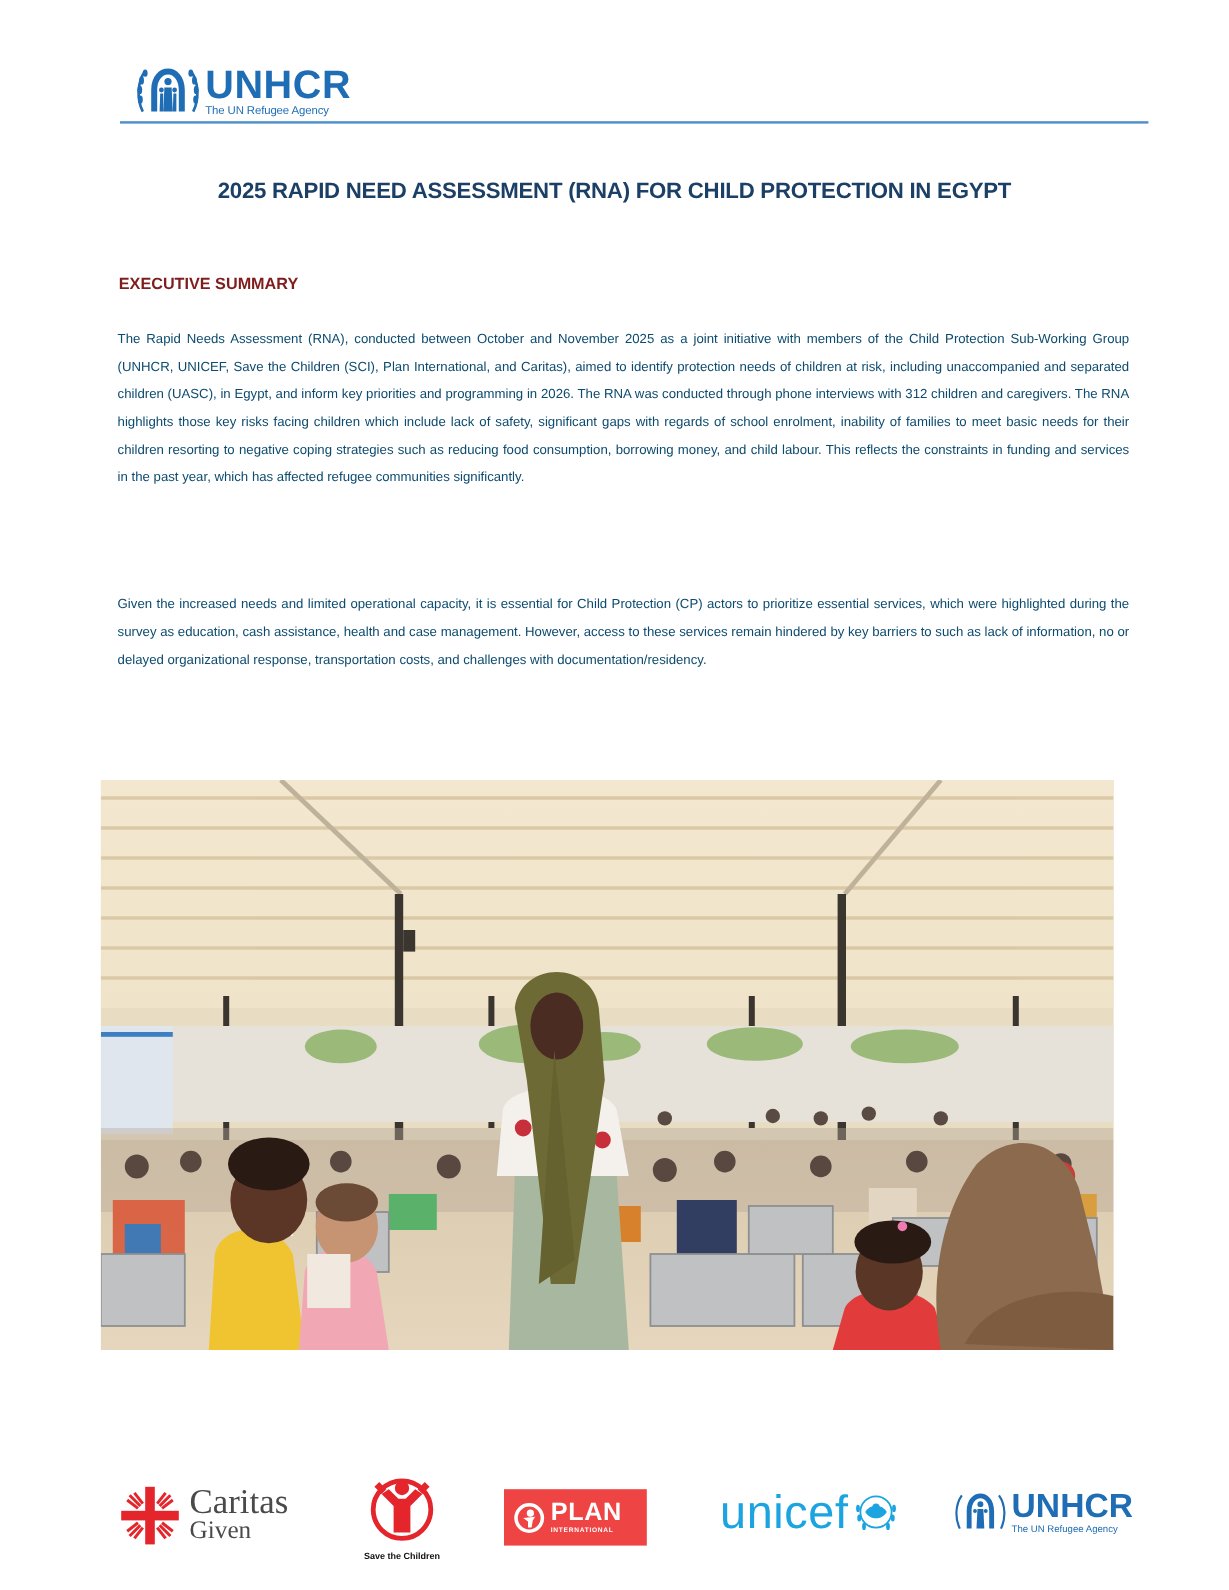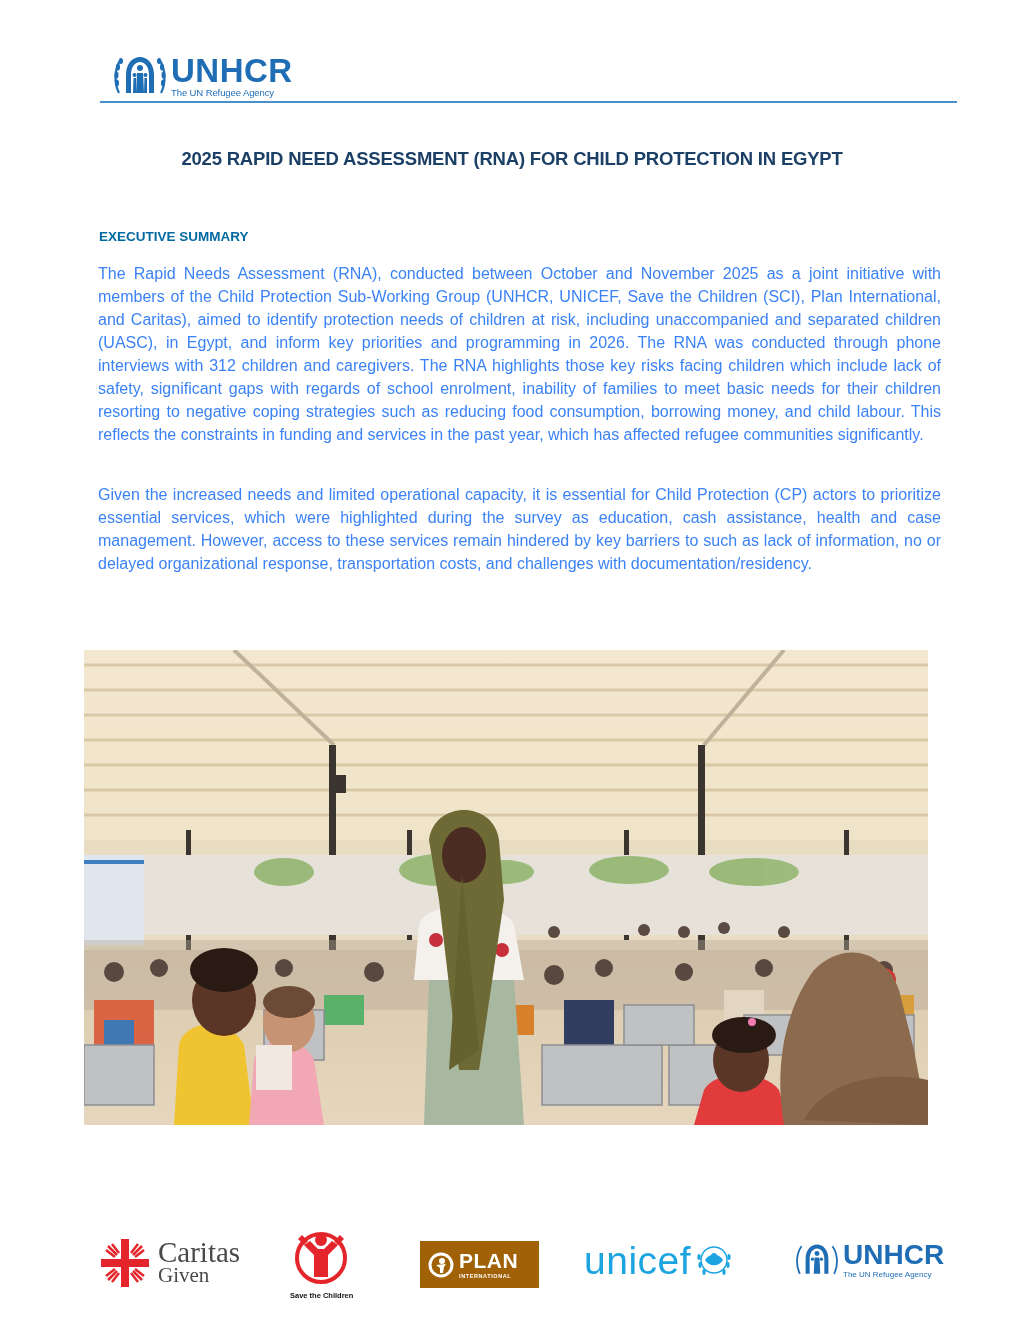--- a/index.html
+++ b/index.html
@@ -11,44 +11,44 @@
   .hdr-emblem { width: 54px; height: 46px; }
   .hdr-word { margin-left: 4px; display: flex; flex-direction: column; line-height: 1; }
   .hdr-word .big { font-family: "Liberation Sans", sans-serif; font-weight: 700; font-size: 33px; color: #1f6db4; letter-spacing: 0.5px; }
   .hdr-word .small { font-family: "Liberation Sans", sans-serif; font-size: 9.5px; color: #1f6db4; margin-top: 1px; letter-spacing: -0.1px; }
   .hdr-rule { position: absolute; left: 100px; top: 101px; width: 857px; height: 2px; background: #4b8fca; }
 
   
   .doc-title { position: absolute; left: 0; width: 1024px; top: 148px; text-align: center;
     font-family: "Liberation Sans", sans-serif; font-weight: 700; font-size: 18.5px; color: #1c3f66; letter-spacing: -0.2px; }
 
-  .section-heading { position: absolute; left: 99px; top: 229px; font-weight: 700; font-size: 13.5px; color: #0369a1; letter-spacing: 0px; }
-
-  .para { position: absolute; left: 98px; width: 843px; font-size: 16px; line-height: 23px; text-align: justify; color: #3b82f6; }
+  .section-heading { position: absolute; left: 99px; top: 229px; font-weight: 700; font-size: 13.5px; color: #7f1d1d; letter-spacing: 0px; }
+
+  .para { position: absolute; left: 98px; width: 843px; font-size: 11px; line-height: 23px; text-align: justify; color: #0c4a6e; margin-top: 10px; }
   .para1 { top: 262px; }
   .para2 { top: 483px; }
 
   
   .photo { position: absolute; left: 84px; top: 650px; width: 844px; height: 475px; overflow: hidden; background: #e9dfc8; }
   .photo svg { width: 100%; height: 100%; display: block; }
 
   
   .footer { position: absolute; left: 0; top: 1225px; width: 1024px; height: 80px; padding-left: 44px; }
   .logo { position: absolute; }
   .caritas { left: 98px; top: 10px; width: 160px; height: 55px; display: flex; align-items: center; }
   .caritas .txt { margin-left: 6px; font-family: "Liberation Serif", serif; color: #4a4a4a; line-height: 0.95; }
   .caritas .txt .c1 { font-size: 29px; display: block; }
   .caritas .txt .c2 { font-size: 21px; display: block; }
-  .stc { left: 290px; top: 2px; width: 90px; height: 72px; text-align: left; }
+  .stc { left: 290px; top: 2px; width: 90px; height: 72px; text-align: center; }
   .stc .lbl { font-size: 7.5px; font-weight: 700; color: #111; margin-top: 2px; display: block; }
-  .plan { left: 420px; top: 16px; width: 119px; height: 47px; background: #a16207; display: flex; align-items: center; padding-left: 8px; }
+  .plan { left: 420px; top: 16px; width: 119px; height: 47px; background: #ef4444; display: flex; align-items: center; padding-left: 8px; }
   .plan .pl-word { color: #fff; margin-left: 5px; line-height: 1; }
   .plan .pl-word .p1 { font-weight: 700; font-size: 21px; display: block; letter-spacing: 0.5px; }
   .plan .pl-word .p2 { font-size: 5.5px; font-weight: 700; display: block; margin-top: 3px; letter-spacing: 0.6px; }
-  .unicef { left: 584px; top: 10px; width: 180px; height: 50px; display: flex; align-items: center; }
+  .unicef { left: 600px; top: 10px; width: 180px; height: 50px; display: flex; align-items: center; }
   .unicef .u-word { font-family: "Liberation Sans", sans-serif; font-size: 39px; color: #1ca4e0; letter-spacing: 0.5px; line-height: 1; }
   .unhcr-f { left: 795px; top: 12px; width: 170px; height: 45px; display: flex; align-items: center; }
   .unhcr-f .big { font-weight: 700; font-size: 28px; color: #1f6db4; display: block; line-height: 1; }
   .unhcr-f .small { font-size: 8px; color: #1f6db4; display: block; line-height: 1; margin-top: 2px; }
 </style>
 </head>
 <body>
 
 <div class="hdr-logo">
   <svg class="hdr-emblem" viewBox="0 0 54 46">

